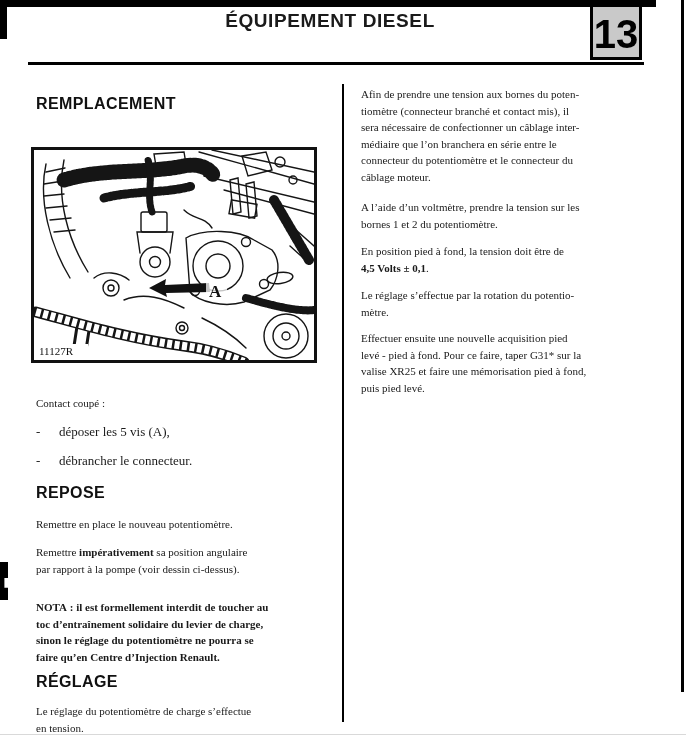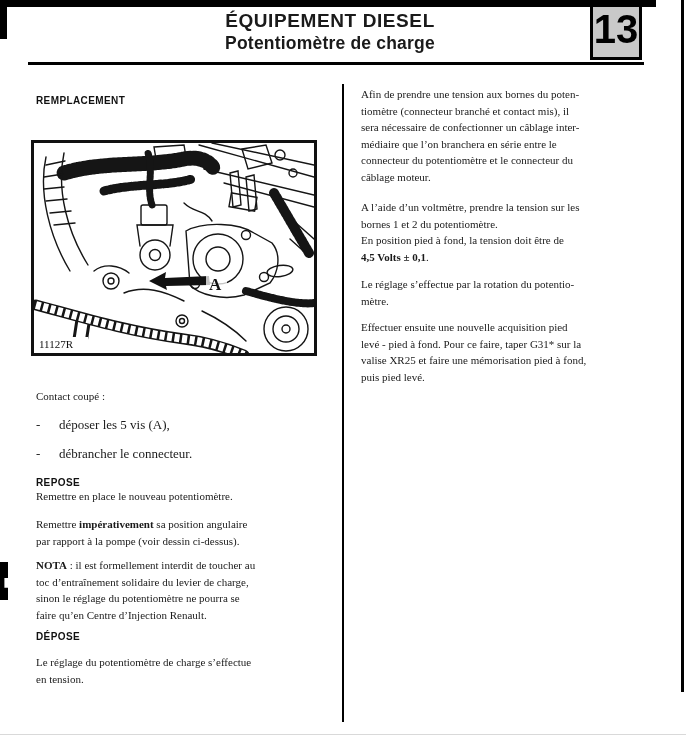--- a/index.html
+++ b/index.html
@@ -12,27 +12,27 @@
   .edge-artifact{position:absolute;left:0;top:562px;width:8px;height:38px;background:#000;
         clip-path:polygon(0 0,100% 0,100% 42%,55% 42%,55% 68%,100% 68%,100% 100%,0 100%);}
   .bottom-edge{position:absolute;left:0;top:734px;width:686px;height:1px;background:#d9d9d9;}
   
   .titles{position:absolute;left:0;top:9px;width:660px;text-align:center;
         font-family:"Liberation Sans",sans-serif;font-weight:bold;line-height:1.25;}
   .h1{font-size:19px;letter-spacing:.6px;}
   .h2{font-size:17.5px;letter-spacing:.2px;}
   .rule{position:absolute;left:28px;top:62px;width:616px;height:3px;background:#000;}
   .badge{position:absolute;left:590px;top:4px;width:46px;height:50px;background:#c9c9c9;
-        border:3px solid #000;display:flex;align-items:flex-start;justify-content:center;
+        border:3px solid #000;display:flex;align-items:flex-end;justify-content:center;
         font-family:"Liberation Sans",sans-serif;font-weight:bold;font-size:40px;color:#000;}
   .divider{position:absolute;left:342px;top:84px;width:2px;height:638px;background:#000;}
   
   .col-left{position:absolute;left:36px;top:95px;width:300px;}
   .col-right{position:absolute;left:361px;top:86px;width:306px;}
-  .sans-h{font-family:"Liberation Sans",sans-serif;font-weight:bold;font-size:10px;
+  .sans-h{font-family:"Liberation Sans",sans-serif;font-weight:bold;font-size:16px;
         letter-spacing:.4px;color:#111;}
   .body{font-size:11px;line-height:16.5px;white-space:pre-line;margin:0;}
   .li{display:flex;font-size:13px;line-height:16.5px;}
   .li .marker{width:23px;flex:none;}
   
   .engine-figure{margin:34px 0 0 -5px;width:280px;height:210px;border:3px solid #111;
         background:#fff;}
   .fig-ref{font-family:"Liberation Serif",serif;font-size:11px;fill:#111;}
   .fig-callout{font-family:"Liberation Serif",serif;font-size:17px;font-weight:bold;fill:#111;}
 </style>
@@ -42,21 +42,20 @@
 <div class="page">
 
   <div class="bar-top"></div>
   <div class="bar-left"></div>
   <div class="bar-right"></div>
   <div class="edge-artifact"></div>
   <div class="bottom-edge"></div>
 
   <div class="titles">
     <div class="h1">ÉQUIPEMENT DIESEL</div>
-    <div class="h2">Potentiomètre de charge</div>
   </div>
   <div class="rule"></div>
   <div class="badge">
     <span>13</span>
   </div>
 
   <div class="divider"></div>
 
   <section class="col-left">
     <div class="sans-h">REMPLACEMENT</div>
@@ -132,42 +131,42 @@
     <p class="body" style="margin-top:32px;">Contact coupé :</p>
     <div class="li" style="margin-top:12px;">
       <span class="marker">-</span>
       <span>déposer les 5 vis (A),</span>
     </div>
     <div class="li" style="margin-top:13px;">
       <span class="marker">-</span>
       <span>débrancher le connecteur.</span>
     </div>
     <div class="sans-h" style="margin-top:14px;">REPOSE</div>
-    <p class="body" style="">Remettre en place le nouveau potentiomètre.</p>
+    <p class="body" style="margin-top:14px;">Remettre en place le nouveau potentiomètre.</p>
     <p class="body" style="margin-top:12px;"><span>Remettre </span><b>impérativement</b><span> sa position angulaire
 par rapport à la pompe (voir dessin ci-dessus).</span></p>
-    <p class="body" style="margin-top:8px;"><b>NOTA</b><span> : il est formellement interdit de toucher au
+    <p class="body" style="margin-top:22px;font-weight:bold;"><b>NOTA</b><span> : il est formellement interdit de toucher au
 toc d’entraînement solidaire du levier de charge,
 sinon le réglage du potentiomètre ne pourra se
 faire qu’en Centre d’Injection Renault.</span></p>
-    <div class="sans-h" style="margin-top:8px;">DÉPOSE</div>
+    <div class="sans-h" style="margin-top:8px;">RÉGLAGE</div>
     <p class="body" style="margin-top:12px;">Le réglage du potentiomètre de charge s’effectue
 en tension.</p>
   </section>
 
   <section class="col-right">
     <p class="body">Afin de prendre une tension aux bornes du poten-
 tiomètre (connecteur branché et contact mis), il
 sera nécessaire de confectionner un câblage inter-
 médiaire que l’on branchera en série entre le
 connecteur du potentiomètre et le connecteur du
 câblage moteur.</p>
     <p class="body" style="margin-top:14px;">A l’aide d’un voltmètre, prendre la tension sur les
 bornes 1 et 2 du potentiomètre.</p>
-    <p class="body" style=""><span>En position pied à fond, la tension doit être de
+    <p class="body" style="margin-top:11px;"><span>En position pied à fond, la tension doit être de
 </span><b>4,5 Volts ± 0,1</b><span>.</span></p>
     <p class="body" style="margin-top:11px;">Le réglage s’effectue par la rotation du potentio-
 mètre.</p>
     <p class="body" style="margin-top:10px;">Effectuer ensuite une nouvelle acquisition pied
 levé - pied à fond. Pour ce faire, taper G31* sur la
 valise XR25 et faire une mémorisation pied à fond,
 puis pied levé.</p>
   </section>
 
 </div>

